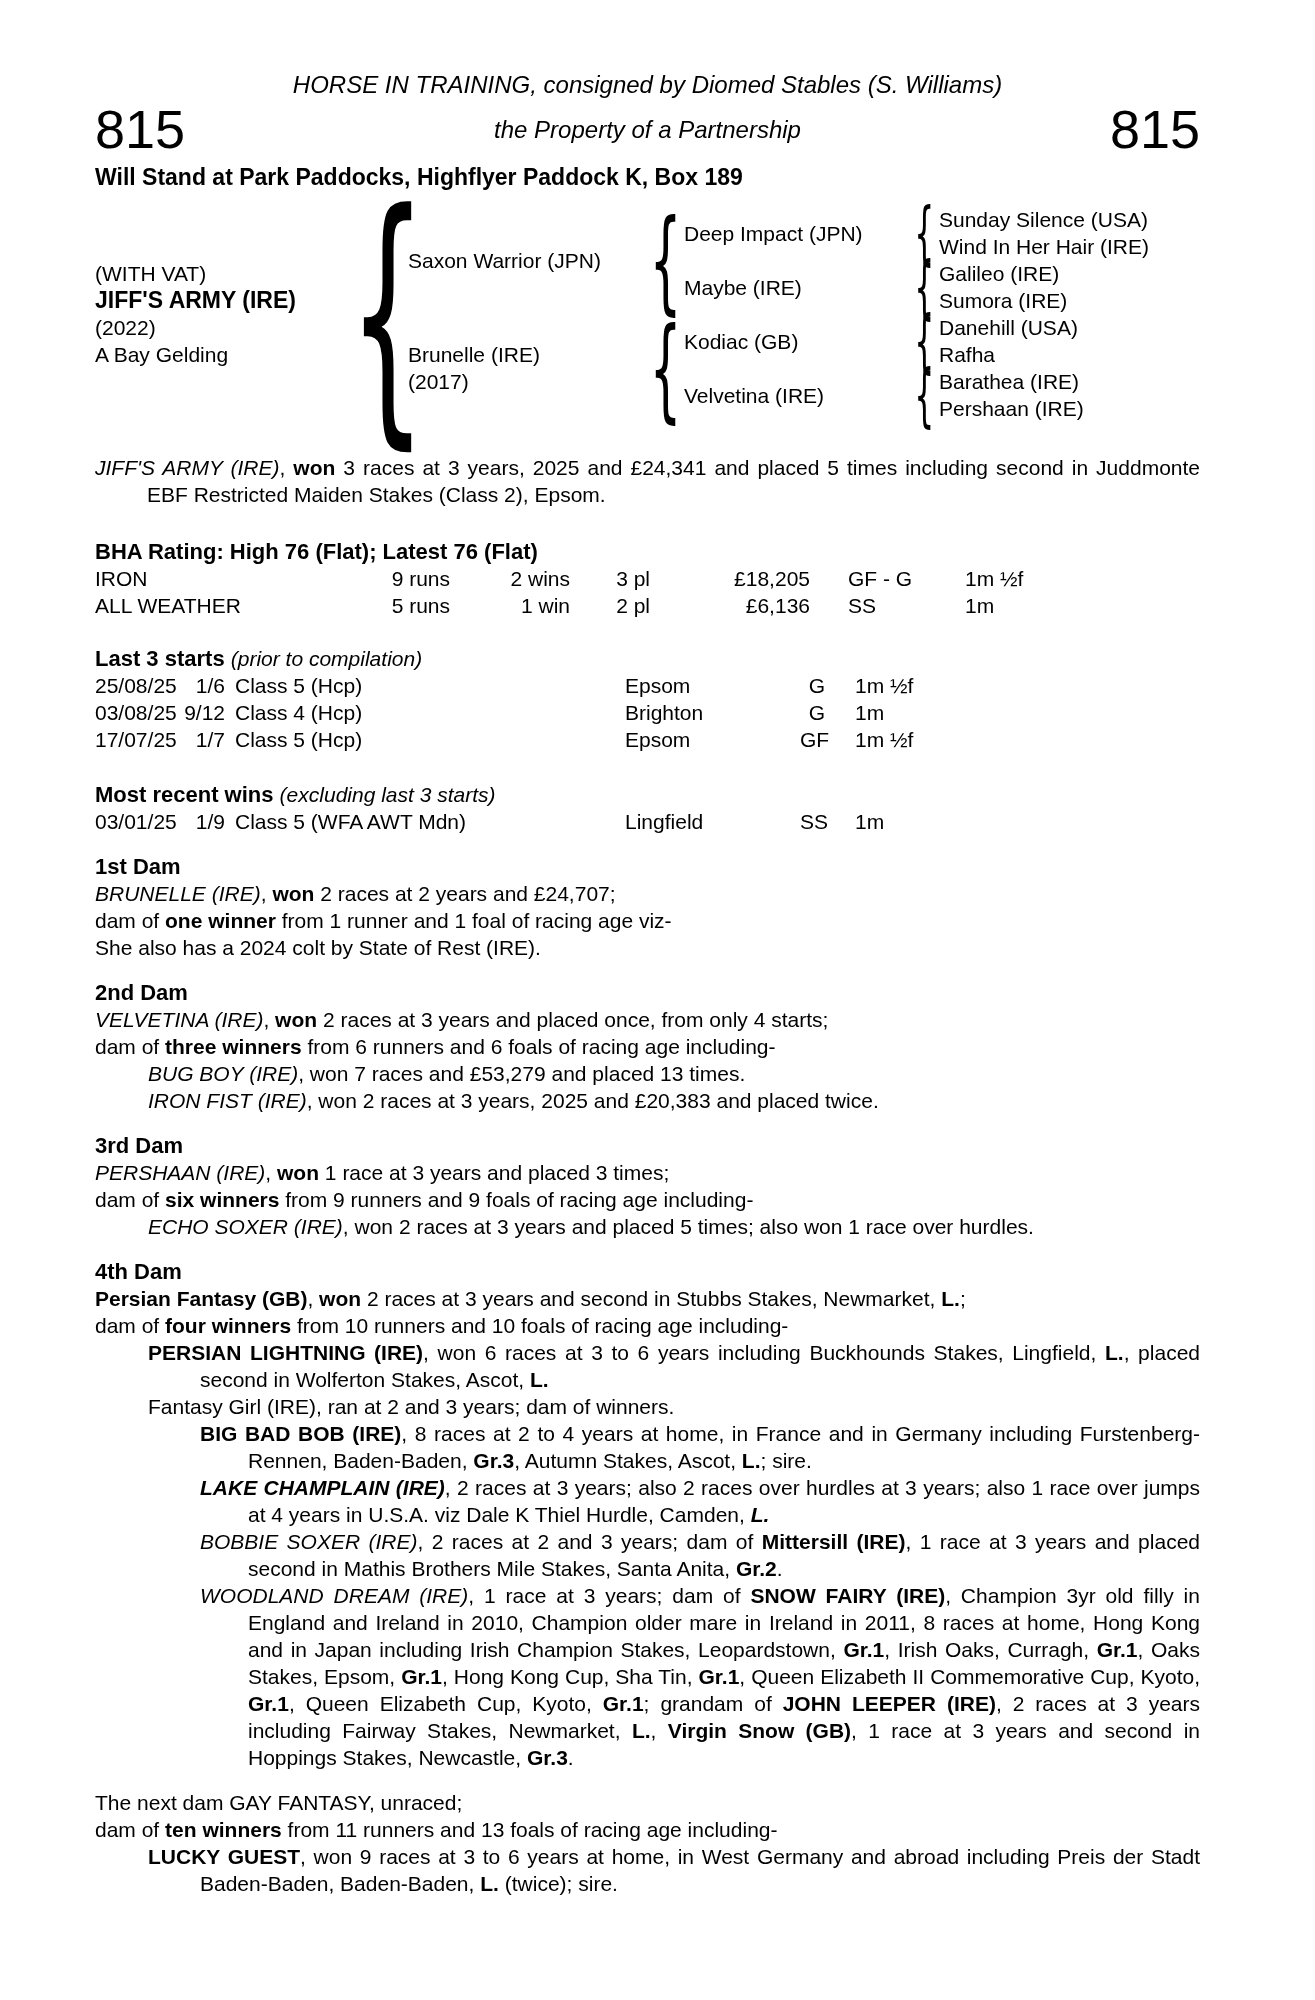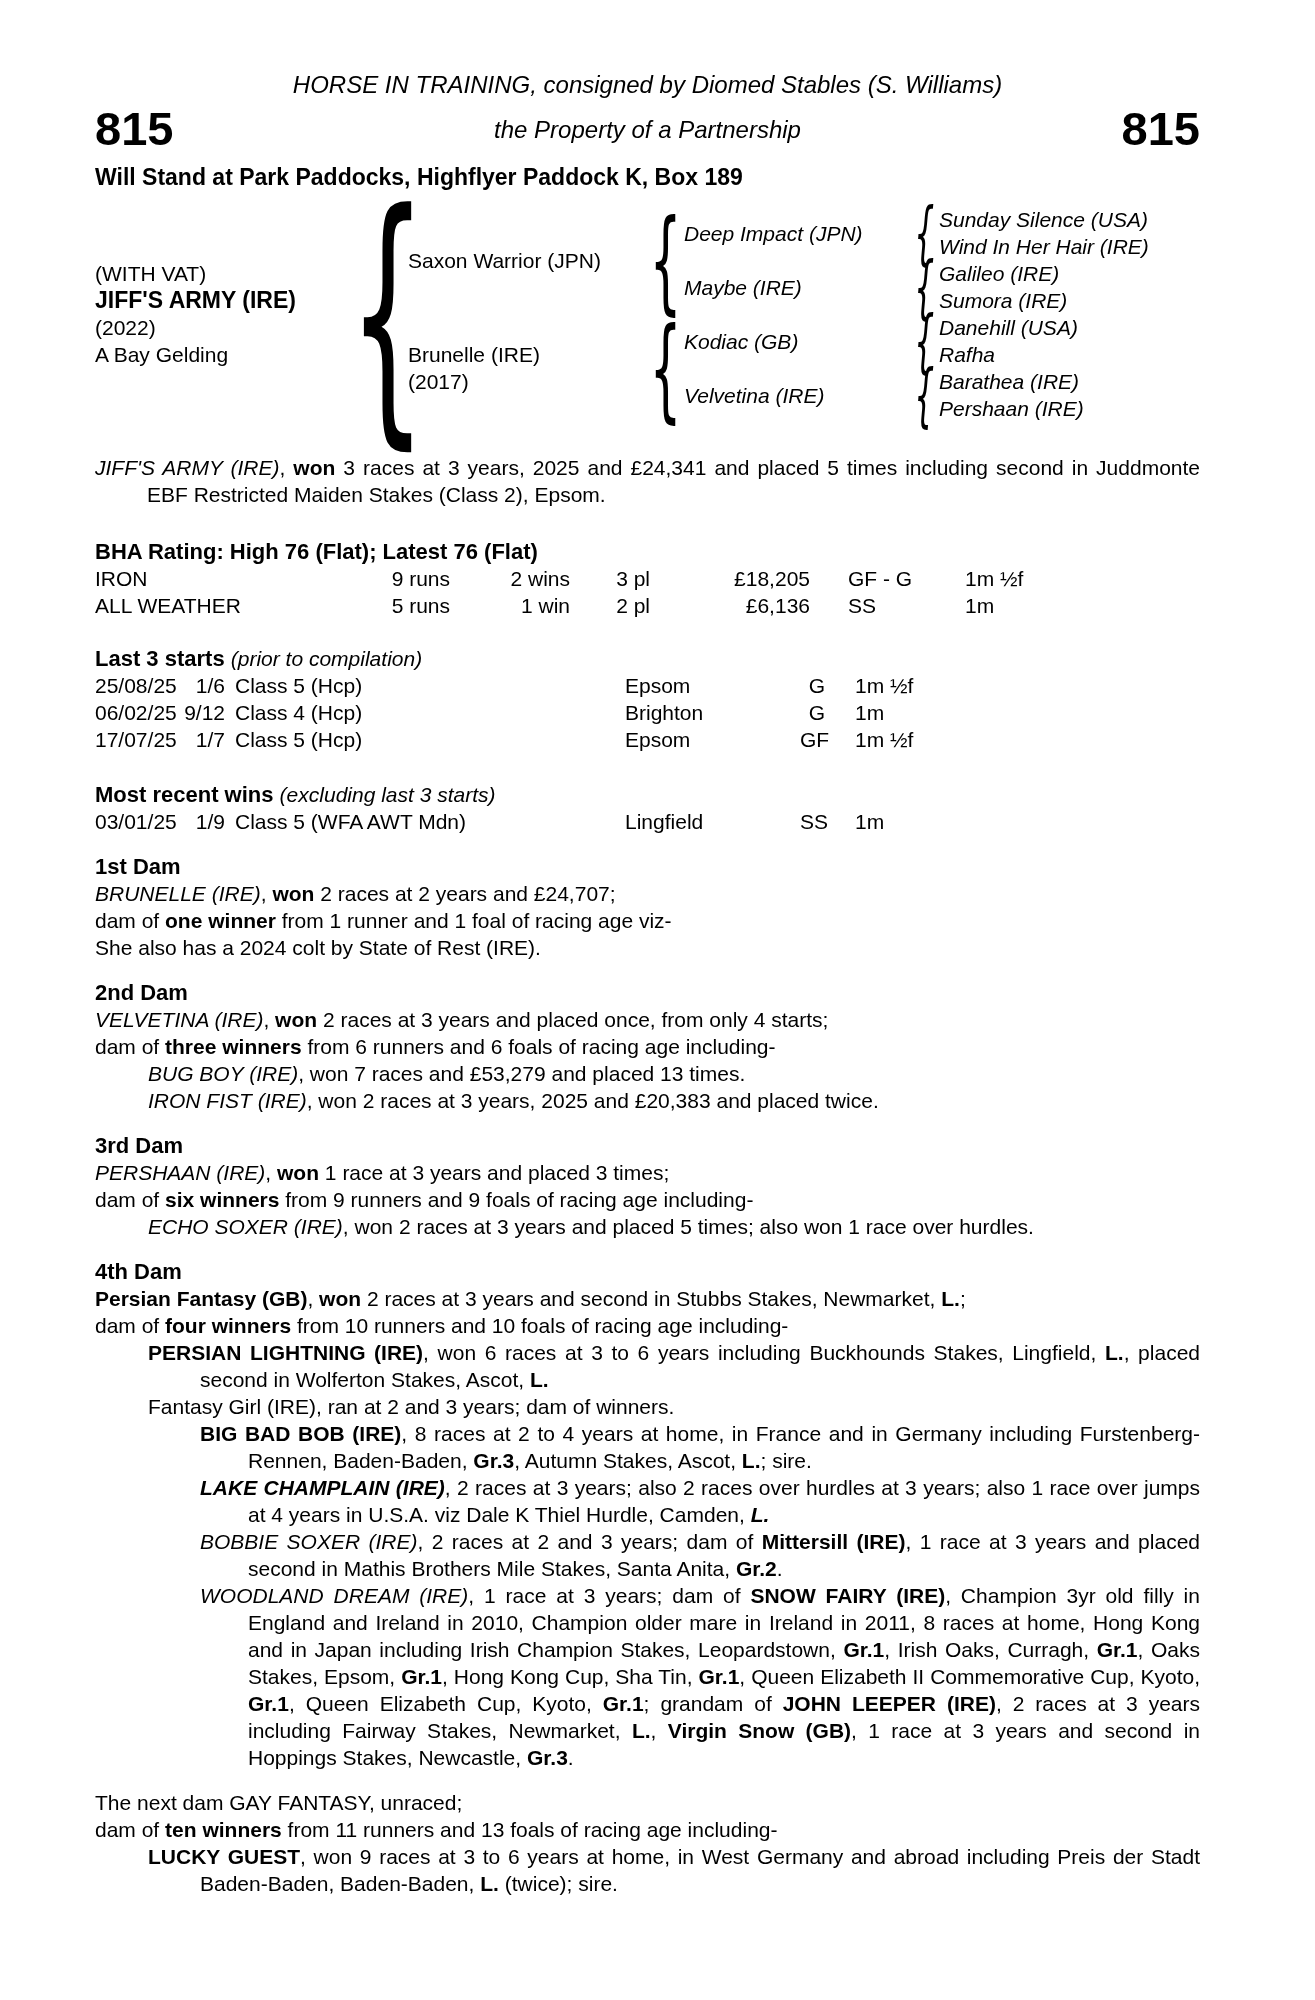--- a/index.html
+++ b/index.html
@@ -9,40 +9,40 @@
     background:#ffffff;color:#000;
     font-family:"Liberation Sans",sans-serif;
     font-size:21px;line-height:27px;
     box-sizing:border-box;
     padding:70px 115px 18px 95px;
     overflow:hidden;
   }
   
   .consigned{text-align:center;font-style:italic;font-size:24px;line-height:30px;}
   .lot-row{display:flex;align-items:center;margin-top:2px;}
-  .lot{width:130px;font-size:47px;line-height:54px;font-weight:bold;}
+  .lot{width:130px;font-size:54px;line-height:54px;font-weight:normal;}
   .lot-l{text-align:left;}
   .lot-r{text-align:right;}
   .property{flex:1;text-align:center;font-style:italic;font-size:24px;}
   .stand{font-weight:bold;font-size:23px;line-height:30px;margin-top:6px;}
   
   .tree{display:flex;align-items:center;margin-top:14px;white-space:nowrap;}
   .t-info{width:273px;}
   .t-info div{line-height:27px;}
   .t-horse{font-weight:bold;font-size:23px;}
   .brace{display:flex;align-items:center;justify-content:center;font-family:"DejaVu Sans",sans-serif;}
   .brace span{display:block;transform:scaleX(0.45);line-height:0.75;}
   .brace-lg{width:40px;font-size:272px;}
   .brace-md{width:36px;font-size:112px;}
   .brace-sm{width:30px;font-size:70px;}
   .t-parents{display:flex;flex-direction:column;}
   .t-prow{display:flex;align-items:center;}
   .t-pname{width:240px;}
   .t-gps{display:flex;flex-direction:column;}
-  .t-gprow{display:flex;align-items:center;font-style:italic;}
+  .t-gprow{display:flex;align-items:center;}
   .t-gpname{width:225px;}
   .t-ggps div{height:27px;line-height:27px;}
   
   .para{margin:0;}
   .just{text-align:justify;}
   .hang0{padding-left:52px;text-indent:-52px;}
   .lvl1{padding-left:105px;text-indent:-52px;}
   .lvl2{padding-left:153px;text-indent:-48px;}
   .rs-b{font-weight:bold;}
   .rs-i{font-style:italic;}
@@ -188,21 +188,21 @@
     </div>
     <div class="grid starts-grid">
       <div>25/08/25</div>
       <div class="c-r">1/6</div>
       <div class="c-pad10">Class 5 (Hcp)</div>
       <div>Epsom</div>
       <div class="c-r">G</div>
       <div class="c-pad30">1m ½f</div>
     </div>
     <div class="grid starts-grid">
-      <div>06/02/25</div>
+      <div>03/08/25</div>
       <div class="c-r">9/12</div>
       <div class="c-pad10">Class 4 (Hcp)</div>
       <div>Brighton</div>
       <div class="c-r">G</div>
       <div class="c-pad30">1m</div>
     </div>
     <div class="grid starts-grid">
       <div>17/07/25</div>
       <div class="c-r">1/7</div>
       <div class="c-pad10">Class 5 (Hcp)</div>

